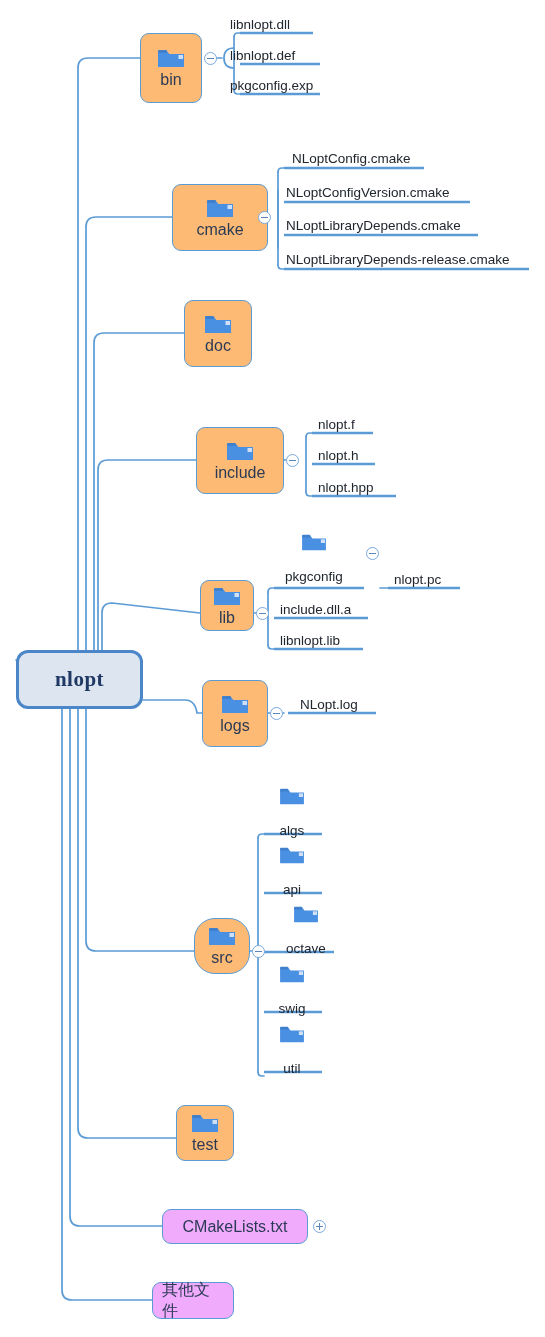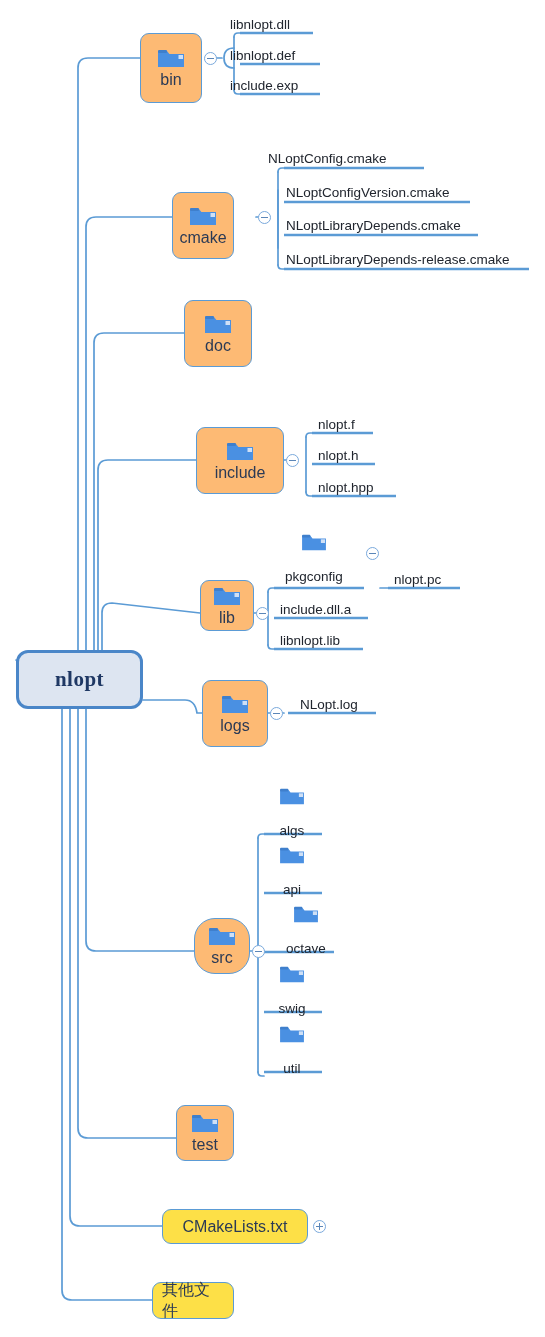--- a/index.html
+++ b/index.html
@@ -21,21 +21,21 @@
   .box-node{
     position:absolute;box-sizing:border-box;
     background:#fdba74;border:1.6px solid #5b9bd5;border-radius:9px;
     display:flex;flex-direction:column;align-items:center;justify-content:center;
   }
   .box-node .lbl{font-size:16px;color:#2b3a55;line-height:1.05;margin-top:1px;}
 
   
   .plain-node{
     position:absolute;box-sizing:border-box;
-    background:#fde047;border:1.6px solid #5b9bd5;border-radius:9px;
+    background:#f0abfc;border:1.6px solid #5b9bd5;border-radius:9px;
     display:flex;align-items:center;justify-content:center;
     font-size:16px;color:#2b3a55;padding:0 9px;
   }
 
   
   .leaf{position:absolute;font-size:13.5px;color:#20252e;white-space:nowrap;}
 
   
   .icon-leaf{position:absolute;display:flex;flex-direction:column;align-items:center;}
   .icon-leaf .lbl{font-size:13.5px;color:#20252e;white-space:nowrap;margin-top:15px;}
@@ -149,21 +149,21 @@
   <div class="box-node" style="left:140px;top:33px;width:62px;height:70px;">
     <svg class="folder" width="30" height="24" viewBox="0 0 30 24">
       <path d="M2 4 h9 l2.4 3 H28 v13 H2 Z" fill="#4a90e2"></path>
       <rect x="2" y="3" width="9" height="3" rx="1" fill="#3f7fcc"></rect>
       <rect x="22.5" y="8" width="4.5" height="4" fill="#cfe0f6"></rect>
     </svg>
     <span class="lbl">bin</span>
   </div>
   <div class="expander" style="left:204px;top:52px;"></div>
 
-  <div class="box-node" style="left:172px;top:192px;width:62px;height:67px;">
+  <div class="box-node" style="left:172px;top:184px;width:96px;height:67px;">
     <svg class="folder" width="30" height="24" viewBox="0 0 30 24">
       <path d="M2 4 h9 l2.4 3 H28 v13 H2 Z" fill="#4a90e2"></path>
       <rect x="2" y="3" width="9" height="3" rx="1" fill="#3f7fcc"></rect>
       <rect x="22.5" y="8" width="4.5" height="4" fill="#cfe0f6"></rect>
     </svg>
     <span class="lbl">cmake</span>
   </div>
   <div class="expander" style="left:258px;top:211px;"></div>
 
   <div class="box-node" style="left:184px;top:300px;width:68px;height:67px;">
@@ -228,23 +228,23 @@
     <span>CMakeLists.txt</span>
   </div>
   <div class="expander plus" style="left:313px;top:1220px;"></div>
 
   <div class="plain-node" style="left:152px;top:1282px;width:82px;height:37px;">
     <span>其他文件</span>
   </div>
 
   <div class="leaf" style="left:230px;top:17px;">libnlopt.dll</div>
   <div class="leaf" style="left:230px;top:48px;">libnlopt.def</div>
-  <div class="leaf" style="left:230px;top:78px;">include.exp</div>
-
-  <div class="leaf" style="left:268px;top:151px;">NLoptConfig.cmake</div>
+  <div class="leaf" style="left:230px;top:78px;">pkgconfig.exp</div>
+
+  <div class="leaf" style="left:292px;top:151px;">NLoptConfig.cmake</div>
   <div class="leaf" style="left:286px;top:185px;">NLoptConfigVersion.cmake</div>
   <div class="leaf" style="left:286px;top:218px;">NLoptLibraryDepends.cmake</div>
   <div class="leaf" style="left:286px;top:252px;">NLoptLibraryDepends-release.cmake</div>
 
   <div class="leaf" style="left:318px;top:417px;">nlopt.f</div>
   <div class="leaf" style="left:318px;top:448px;">nlopt.h</div>
   <div class="leaf" style="left:318px;top:480px;">nlopt.hpp</div>
 
   <div class="icon-leaf" style="left:285px;top:532px;">
     <svg class="folder" width="28" height="22" viewBox="0 0 30 24">

